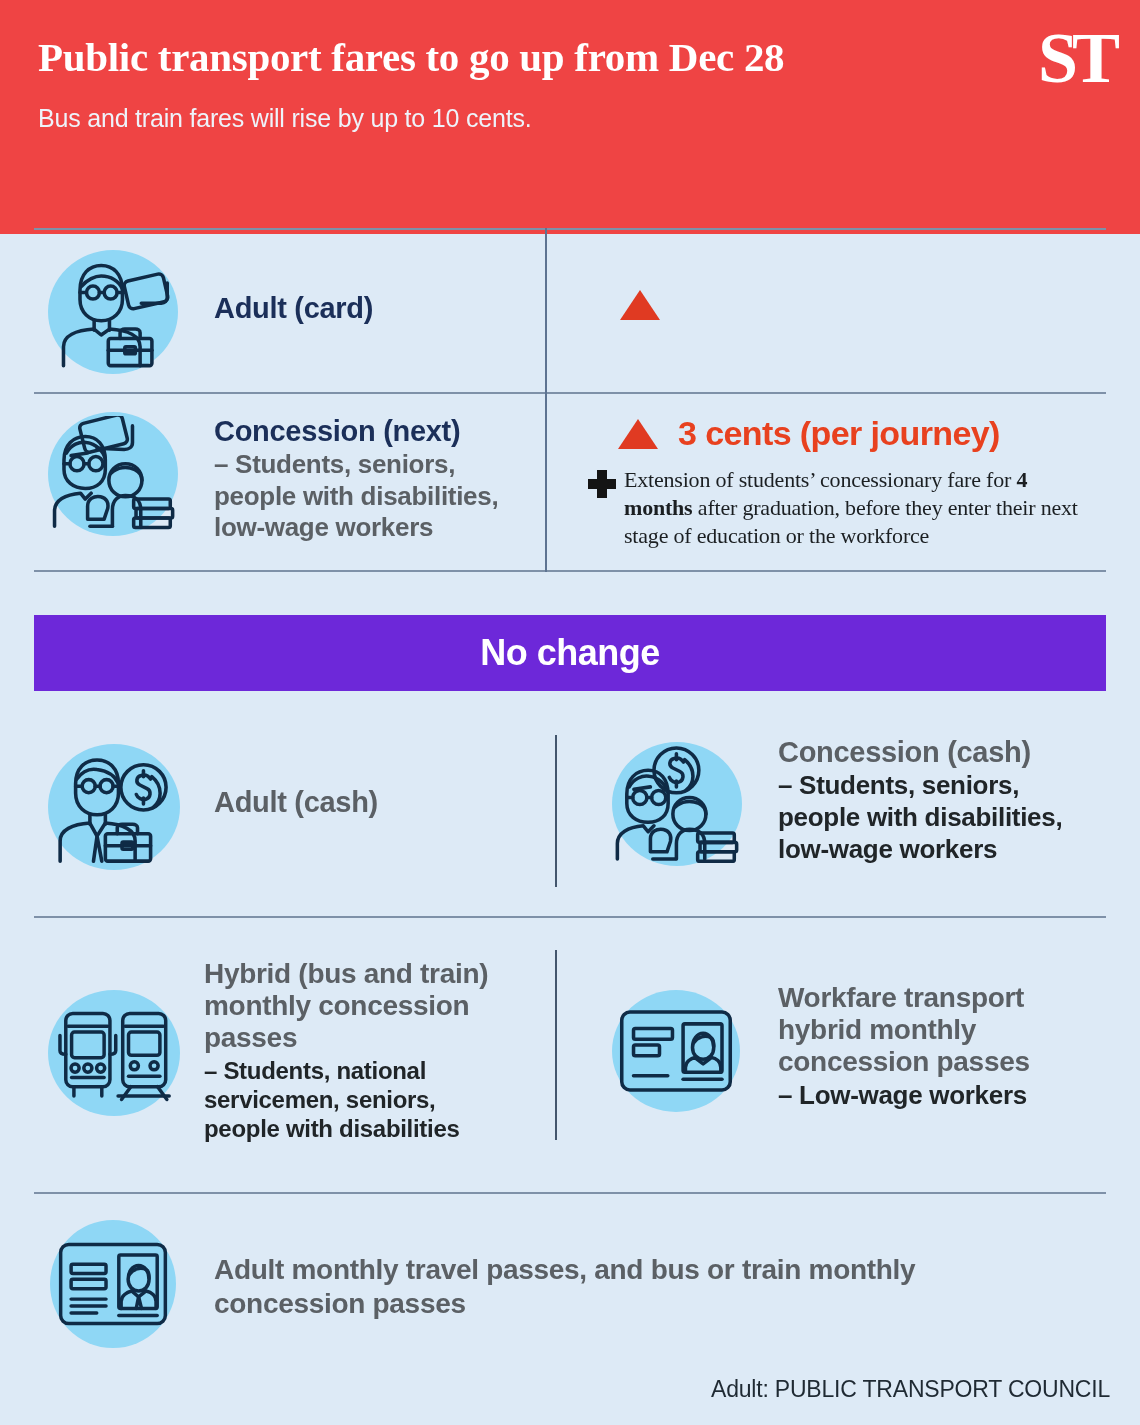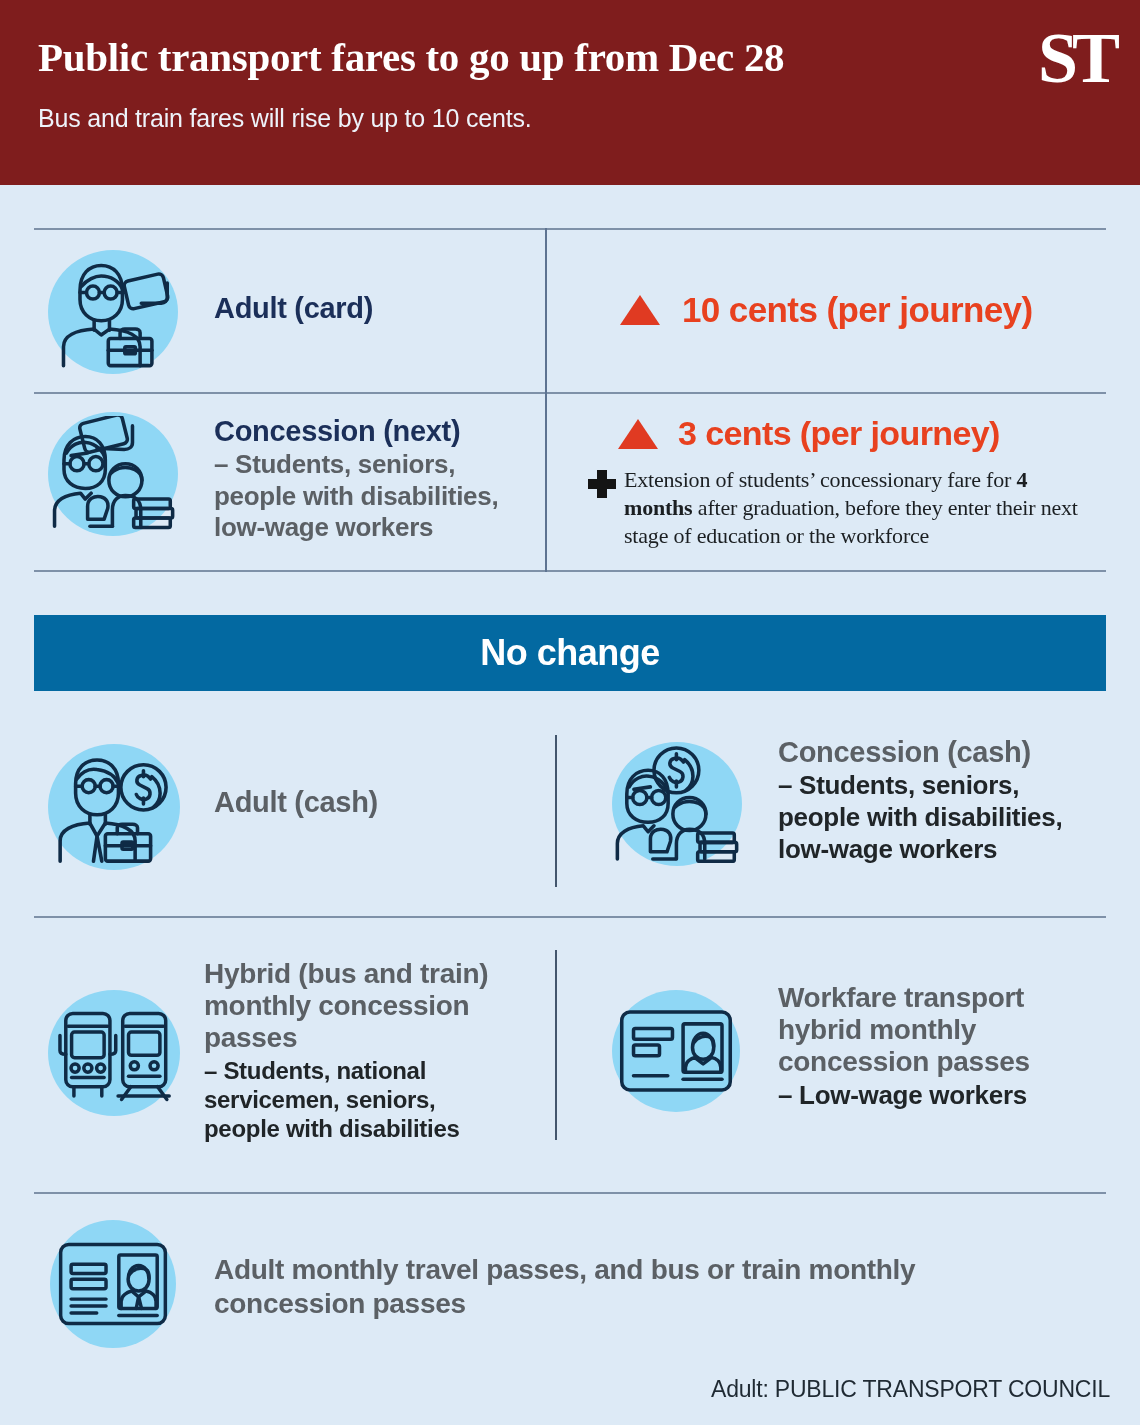--- a/index.html
+++ b/index.html
@@ -6,22 +6,22 @@
   html, body {
     width: 1140px; height: 1425px;
     font-family: "Liberation Sans", sans-serif;
     background: #ddeaf6;
     overflow: hidden;
   }
   .page { position: relative; width: 1140px; height: 1425px; background: #ddeaf6; }
 
   
   .header {
-    position: absolute; left: 0; top: 0; width: 1140px; height: 185px;
-    background: #7f1d1d;
+    position: absolute; left: 0; top: 0; width: 1140px; height: 234px;
+    background: #ef4444;
     padding: 36px 34px 0 38px;
   }
   .header-title {
     font-family: "Liberation Serif", serif;
     font-size: 41px; font-weight: bold; color: #ffffff;
     letter-spacing: -0.3px; line-height: 1.05;
     white-space: nowrap;
   }
   .header-sub {
     margin-top: 25px;
@@ -82,21 +82,21 @@
   }
   .plus::before, .plus::after {
     content: ""; position: absolute; background: #141414;
   }
   .plus::before { left: 9px; top: 0; width: 10px; height: 28px; }
   .plus::after  { left: 0; top: 9px; width: 28px; height: 10px; }
 
   .nochange {
     position: absolute; left: 34px; top: 615px;
     width: 1072px; height: 76px;
-    background: #0369a1;
+    background: #6d28d9;
     display: flex; align-items: center; justify-content: center;
   }
   .nochange-txt {
     color: #ffffff; font-size: 36px; font-weight: bold; letter-spacing: -0.5px;
   }
 
   .source {
     position: absolute; right: 30px; top: 1376px;
     font-size: 23px; color: #1f2a33; letter-spacing: -0.2px;
   }
@@ -132,21 +132,20 @@
       <path d="M92 160 L166 160"></path>
       <rect x="120" y="154" width="18" height="12" rx="2"></rect>
       <rect x="122" y="36" width="68" height="48" rx="8" transform="rotate(-13 156 60)"></rect>
       <path d="M148 80 L182 80 C188 80 192 76 192 70 L192 46"></path>
     </svg>
   </div>
   <div class="lbl-navy" style="position:absolute; left:214px; top:292px; font-size:29px;">Adult (card)</div>
 
   <div style="position:absolute; left:620px; top:290px; display:flex; align-items:center; gap:22px;">
     <span class="tri"></span>
-    <span class="red-big" style="font-size:35px;">10 cents (per journey)</span>
   </div>
 
   <div class="circ" style="left:48px; top:412px; width:130px; height:124px;">
     <svg class="ico" width="124" height="116" viewBox="0 0 210 195">
       <path d="M22 74 C22 48 38 34 58 34 C78 34 92 48 92 74 L92 90 C92 110 78 122 58 122 C38 122 22 110 22 90 Z"></path>
       <path d="M26 62 C34 48 48 42 60 44 C76 46 88 58 92 72"></path>
       <circle cx="44" cy="80" r="12"></circle>
       <circle cx="76" cy="80" r="12"></circle>
       <path d="M56 80 L64 80"></path>
       <path d="M22 80 L32 80"></path>

